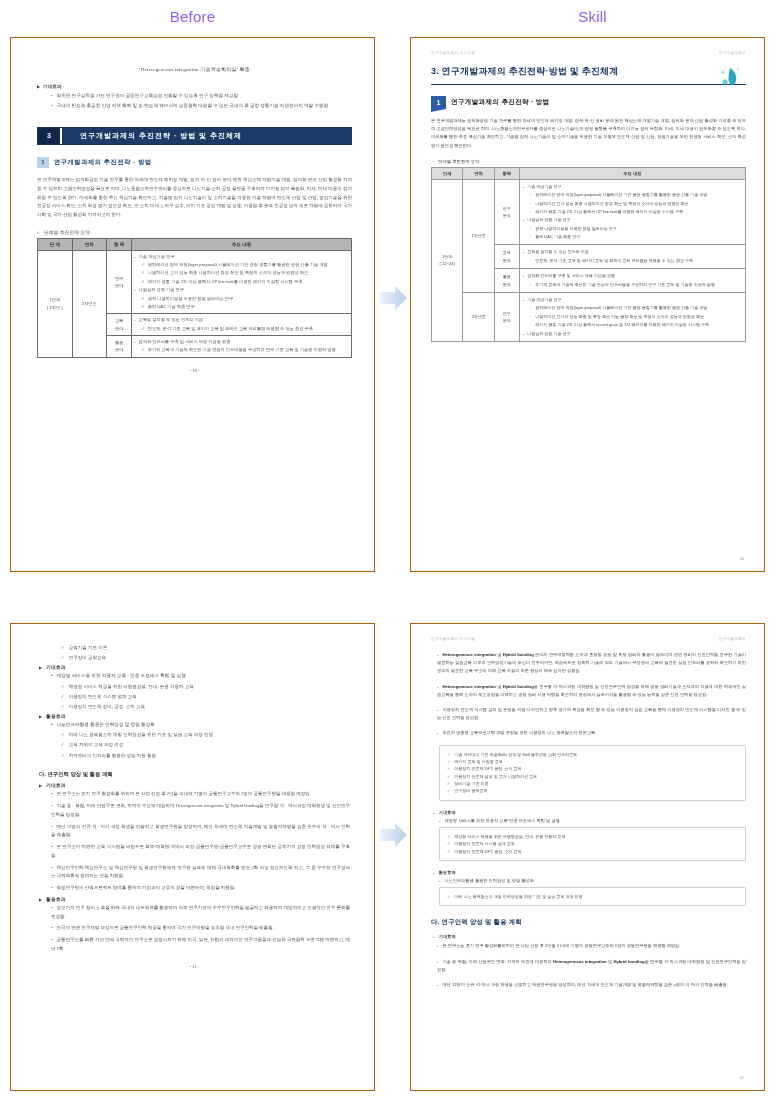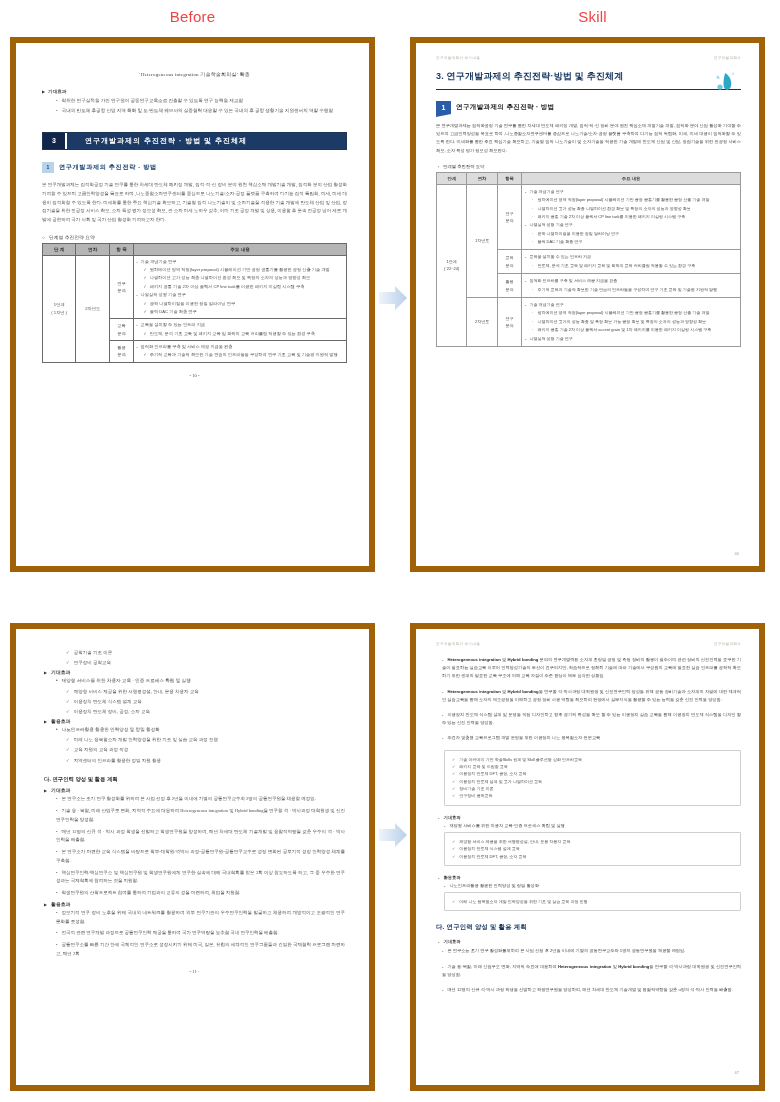--- a/index.html
+++ b/index.html
@@ -6,31 +6,31 @@
   body{
     width:780px;height:1102px;
     background:#ffffff;
     font-family:"Liberation Sans","DejaVu Sans",sans-serif;
     position:relative;overflow:hidden;
   }
 
   
   .caption{
     position:absolute;top:8px;
-    font-size:15px;color:#ef4444;text-align:center;
+    font-size:15px;color:#8b5cf6;text-align:center;
     width:365px;letter-spacing:.2px;
   }
   .caption.before{left:10px;}
   .caption.after{left:410px;}
 
   
   .page{
     position:absolute;
     background:#fff;
-    border:6px solid #a16207;
+    border:1px solid #a16207;
     box-sizing:border-box;
     overflow:hidden;
   }
   .page.r1{top:37px;height:535px;}
   .page.r2{top:623px;height:468px;}
   .page.c1{left:10px;width:365px;}
   .page.c2{left:410px;width:355px;}
 
   
   .arrow{

